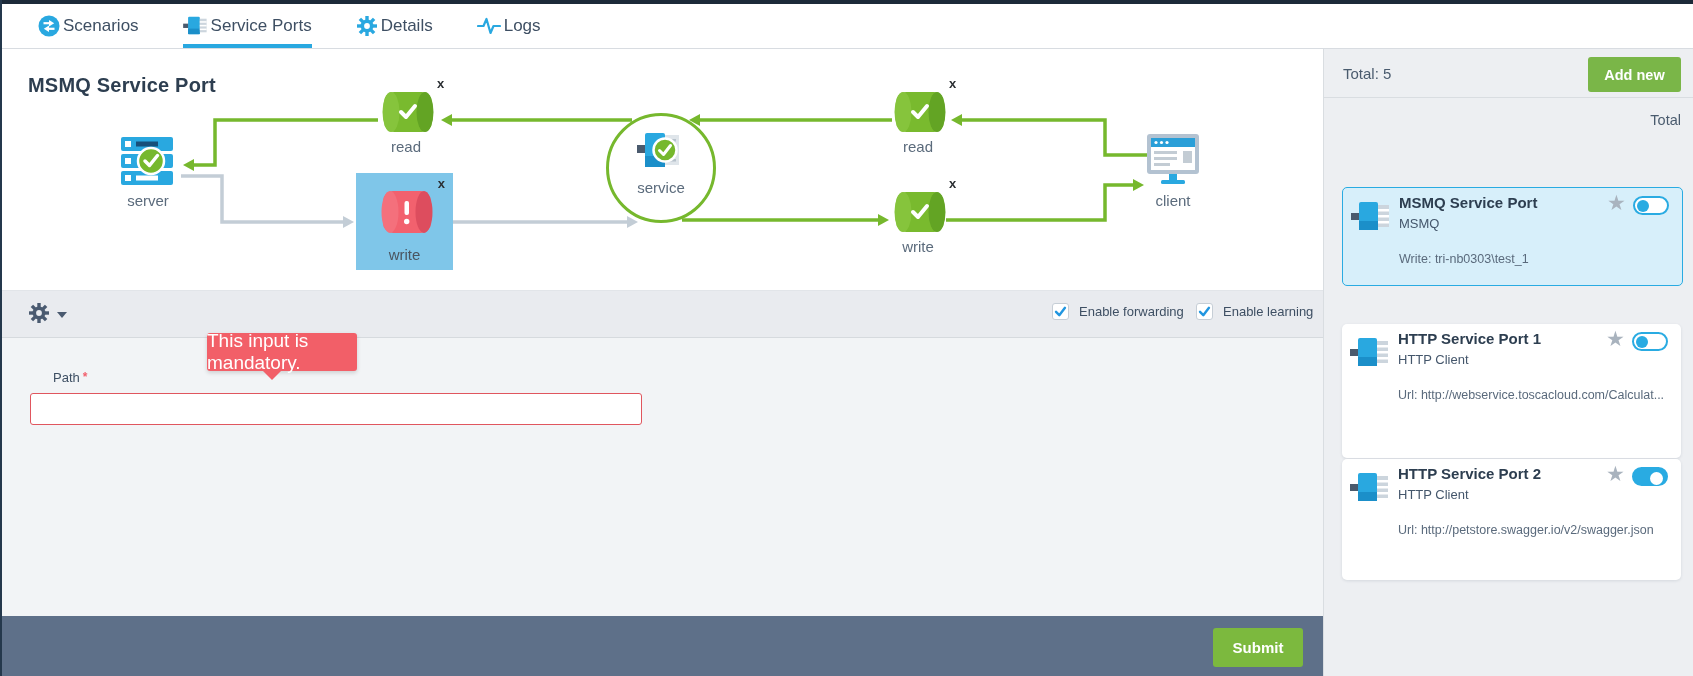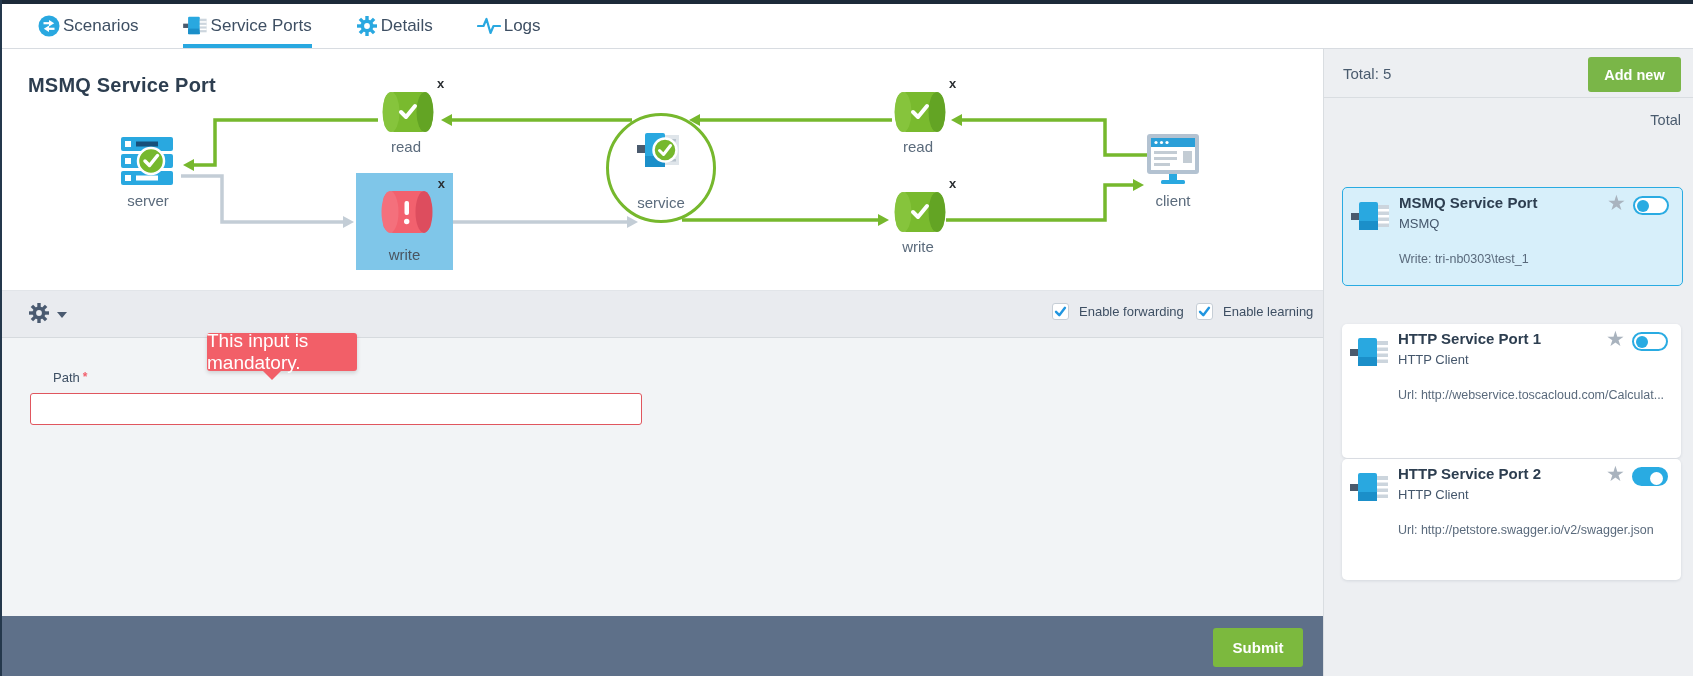--- a/index.html
+++ b/index.html
@@ -25,21 +25,21 @@
 
   #page-title{left:28px;top:74px;font-size:20px;font-weight:700;color:#2d3e50;letter-spacing:.2px;}
 
   
   #diagram-svg{left:2px;top:49px;width:1321px;height:241px;z-index:1;}
   .node-label{font-size:15px;color:#5b6b7c;text-align:center;z-index:3;}
   .close-x{font-size:13px;font-weight:700;color:#2b2f33;z-index:4;cursor:pointer;line-height:1;}
   .cyl{z-index:3;cursor:pointer;}
   #write-left-box{left:356px;top:173px;width:97px;height:97px;background:#7fc6e9;z-index:2;cursor:pointer;}
   #service-circle{left:606px;top:113px;width:110px;height:110px;border-radius:50%;background:#fff;border:3px solid #76b82d;box-sizing:border-box;z-index:3;display:flex;flex-direction:column;align-items:center;padding-top:13px;cursor:pointer;}
-  #service-circle .node-label{margin-top:17px;}
+  #service-circle .node-label{margin-top:2px;}
 
   
   #gear-button{left:28px;top:302px;display:flex;align-items:center;gap:7px;cursor:pointer;color:#4a5a70;z-index:4;}
   .caret-down{width:0;height:0;border-left:5px solid transparent;border-right:5px solid transparent;border-top:6px solid #4a5a70;}
   .cb-group{display:flex;align-items:center;gap:10px;z-index:4;text-align:right;}
   .checkbox{width:17px;height:17px;background:#fff;border:1px solid #c6ced6;border-radius:3px;box-sizing:border-box;display:flex;align-items:center;justify-content:center;cursor:pointer;}
   .checkbox svg{display:none;}
   .checkbox.checked svg{display:block;}
   .cb-label{font-size:13px;color:#3e4f63;}
 

